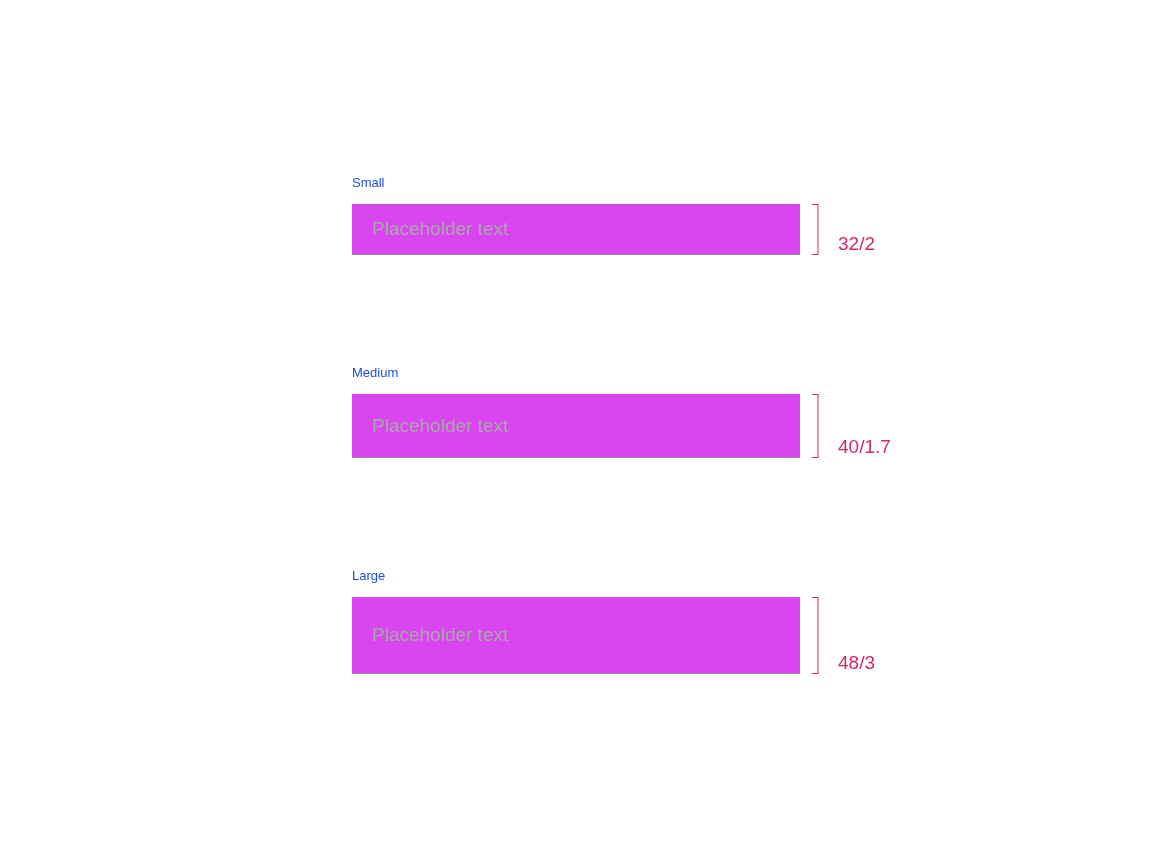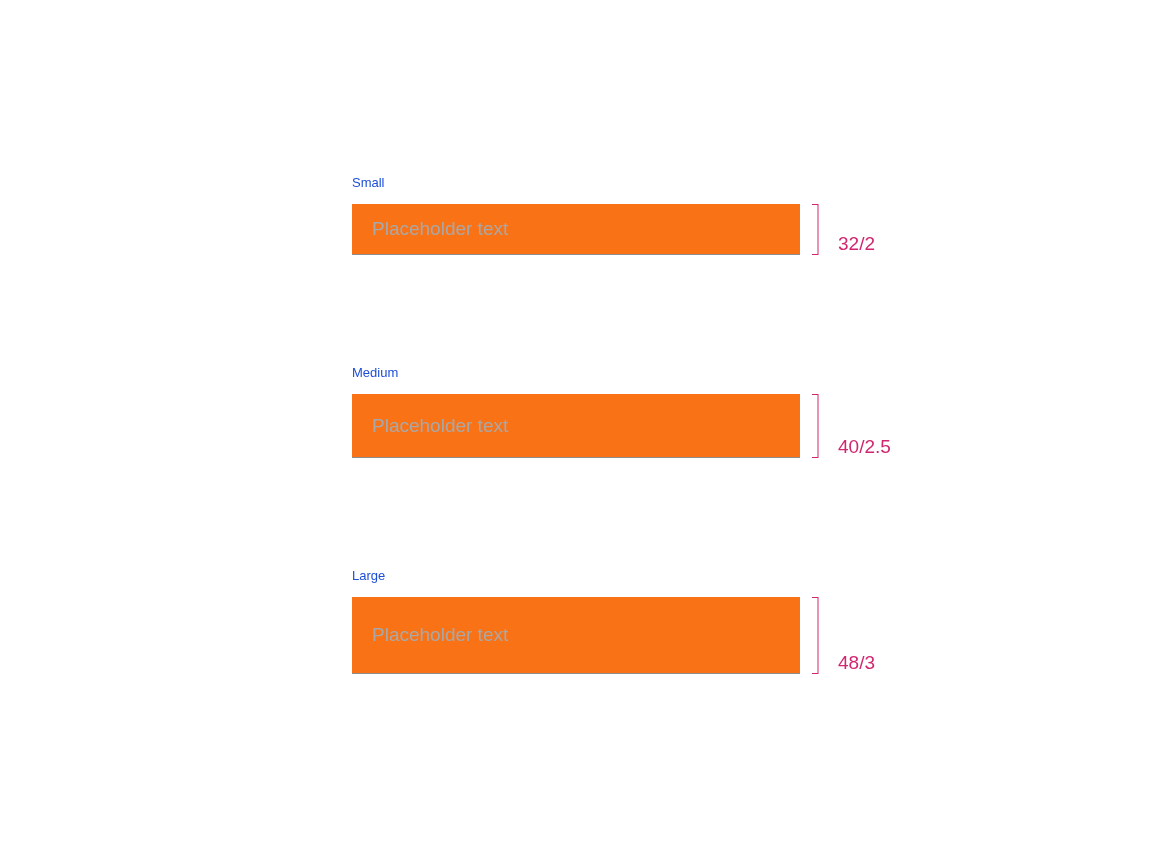--- a/index.html
+++ b/index.html
@@ -27,21 +27,21 @@
       color: #1d4ed8;
       margin-bottom: 14px;
       font-weight: 400;
     }
     .field-wrap {
       display: flex;
       align-items: center;
     }
     .field {
       width: 448px;
-      background: #f97316;
+      background: #d946ef;
       border: none;
       border-bottom: 1px solid #8d8d8d;
       padding: 0 20px;
       font-size: 19px;
       color: #161616;
       outline: none;
     }
     .field::placeholder {
       color: #a8a8a8;
       opacity: 1;
@@ -81,21 +81,21 @@
   </div>
 
   <div class="row">
     <div class="label">Medium</div>
     <div class="field-wrap">
       <input class="field md" type="text" placeholder="Placeholder text" style="">
       <div class="bracket">
         <svg width="12" height="64" viewBox="0 0 12 64">
           <path d="M0,0.5 H6 M6,0 V64 M0,63.5 H6" stroke="#d12771" stroke-width="1" fill="none"></path>
         </svg>
-        <span class="note">40/2.5</span>
+        <span class="note">40/1.7</span>
       </div>
     </div>
   </div>
 
   <div class="row">
     <div class="label">Large</div>
     <div class="field-wrap">
       <input class="field lg" type="text" placeholder="Placeholder text" style="">
       <div class="bracket">
         <svg width="12" height="77" viewBox="0 0 12 77">

